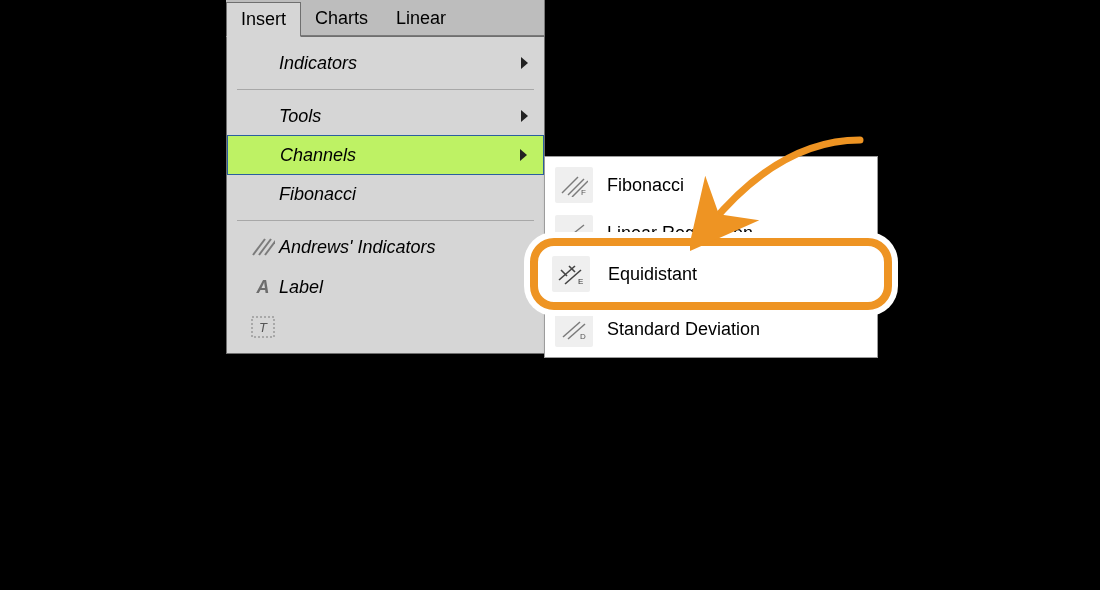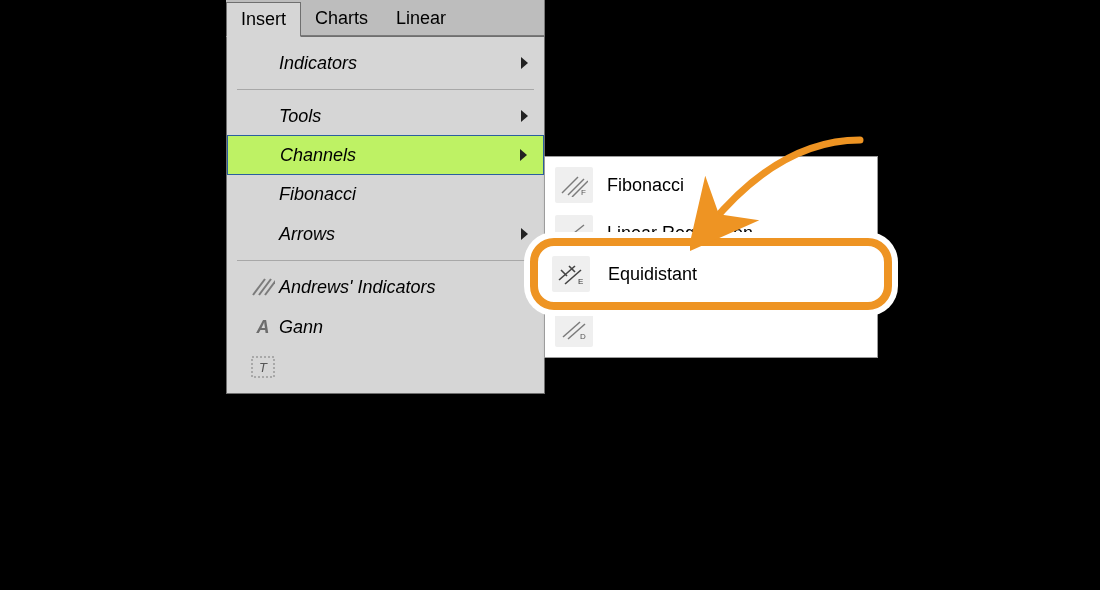--- a/index.html
+++ b/index.html
@@ -180,44 +180,40 @@
       <span class="label">Tools</span>
       <span class="chevron"></span>
     </div>
     <div class="menu-item clickable selected">
       <span class="label">Channels</span>
       <span class="chevron"></span>
     </div>
     <div class="menu-item clickable">
       <span class="label">Fibonacci</span>
     </div>
-    <div class="menu-item clickable">
-      <span class="label">Arrows</span>
-      <span class="chevron"></span>
-    </div>
 
     <div class="menu-sep"></div>
 
     <div class="menu-item clickable">
       <span class="icon-slot">
         <svg width="24" height="20">
             <g stroke="#7b7b7b" stroke-width="2">
           <line x1="2" y1="18" x2="14" y2="2"></line>
               <line x1="8" y1="18" x2="20" y2="2"></line>
               <line x1="14" y1="18" x2="26" y2="2"></line>
         </g>
           </svg>
       </span>
       <span class="label">Andrews' Indicators</span>
     </div>
     <div class="menu-item clickable">
       <span class="icon-slot">
         <span style="font-weight:600;color:#6d6d6d;">A</span>
       </span>
-      <span class="label">Gann</span>
+      <span class="label">Label</span>
     </div>
     <div class="menu-item clickable">
       <span class="icon-slot">
         <svg width="24" height="22">
             <rect x="1" y="1" width="22" height="20" fill="none" stroke="#7b7b7b" stroke-dasharray="2,2"></rect>
           <text x="12" y="16" text-anchor="middle" font-size="13" fill="#555" font-family="Arial">T</text>
           </svg>
       </span>
     </div>
   </div>
@@ -264,20 +260,21 @@
     <div class="sitem">
       <span class="sicon">
         <svg width="28" height="24">
             <g stroke="#7b7b7b" stroke-width="1.5">
           <line x1="3" y1="20" x2="20" y2="5"></line>
               <line x1="8" y1="22" x2="25" y2="7"></line>
         </g>
             <text x="20" y="22" font-size="8" fill="#555">D</text>
           </svg>
       </span>
+      <span>Standard Deviation</span>
     </div>
   </div>
 
   <div class="callout-border-outer"></div>
 
   <div class="callout">
     <span class="sicon2">
       <svg width="28" height="24">
           <g stroke="#444" stroke-width="1.6">
         <line x1="2" y1="18" x2="18" y2="4"></line>

